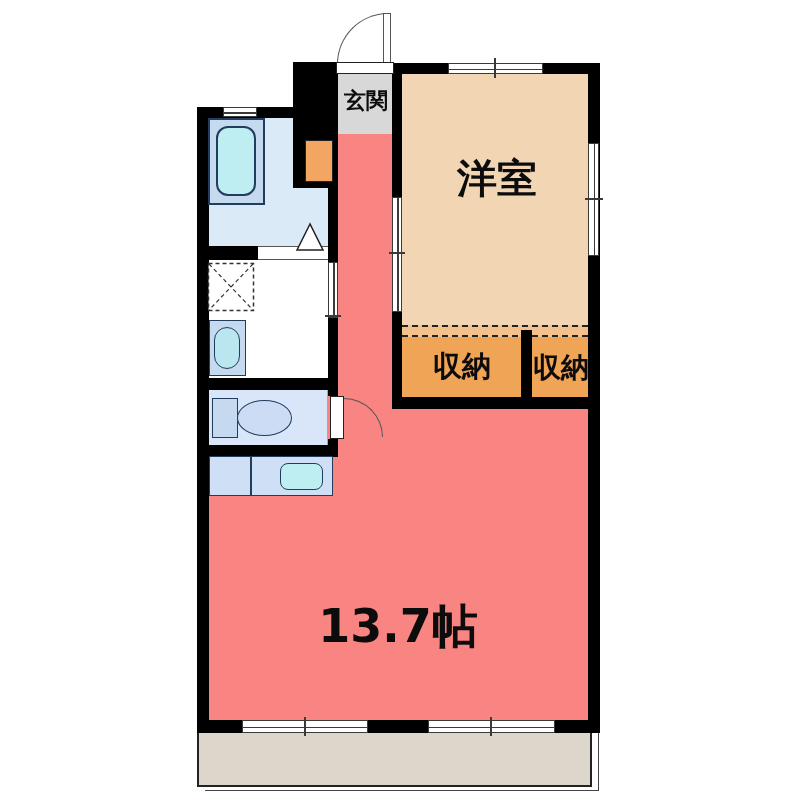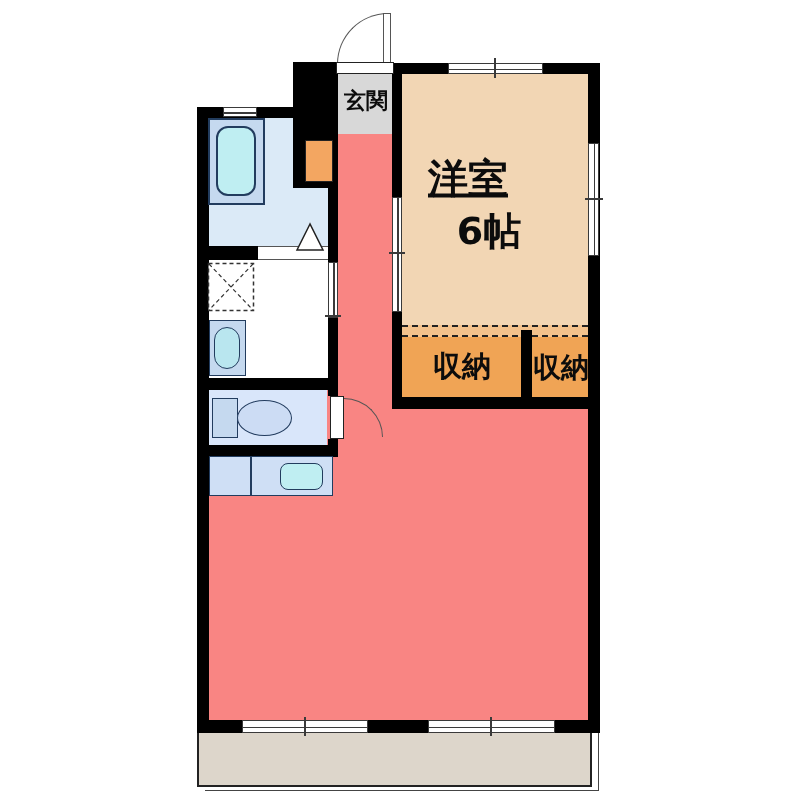--- a/index.html
+++ b/index.html
@@ -115,18 +115,18 @@
   <div class="abs" style="left:209px;top:320px;width:37px;height:56px;background:var(--c-fix-blue);border:1.5px solid var(--c-fixline);"></div>
   <div class="abs" style="left:214px;top:327px;width:26px;height:42px;background:#b9e6ef;border:1.5px solid var(--c-fixline);border-radius:13px;"></div>
   <div class="abs" style="left:212px;top:398px;width:26px;height:40px;background:var(--c-fix-blue);border:1.5px solid var(--c-fixline);"></div>
   <div class="abs" style="left:237px;top:400px;width:55px;height:36px;background:var(--c-fix-blue2);border:1.5px solid var(--c-fixline);border-radius:50%;"></div>
   <div class="abs" style="left:209px;top:456px;width:124px;height:40px;background:#cfdff5;border:1.5px solid var(--c-fixline);">
     <div class="abs" style="left:40px;top:0;width:1.5px;height:100%;background:var(--c-fixline);"></div>
   </div>
   <div class="abs" style="left:280px;top:463px;width:43px;height:27px;background:var(--c-fix-cyan);border:1.5px solid var(--c-fixline);border-radius:8px;"></div>
 
   <div class="abs label" style="left:366px;top:101px;font-size:22px;">玄関</div>
-  <div class="abs label" style="left:468px;top:178px;font-size:40px;text-decoration:underline;">洋室</div>
-  <div class="abs label" style="left:489px;top:231px;font-size:38px;">6帖</div>
+  <div class="abs label" style="left:497px;top:178px;font-size:40px;">洋室</div>
   <div class="abs label" style="left:462px;top:367px;font-size:29px;">収納</div>
   <div class="abs label" style="left:561px;top:368px;font-size:28px;">収納</div>
+  <div class="abs label" style="left:398px;top:627px;font-size:46px;">13.7帖</div>
 
 </div>
 
 </body></html>

